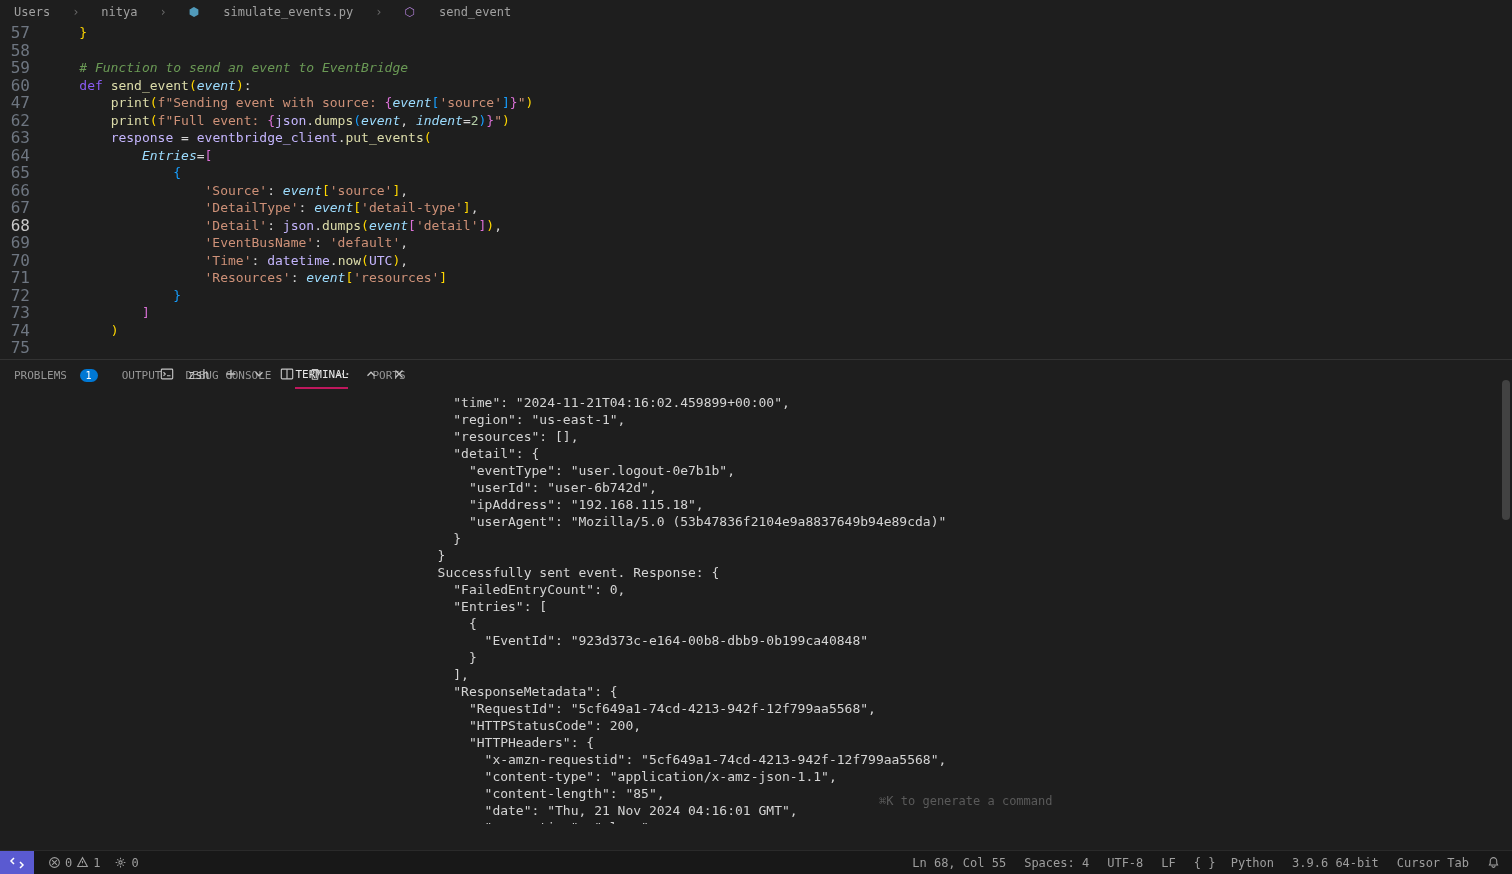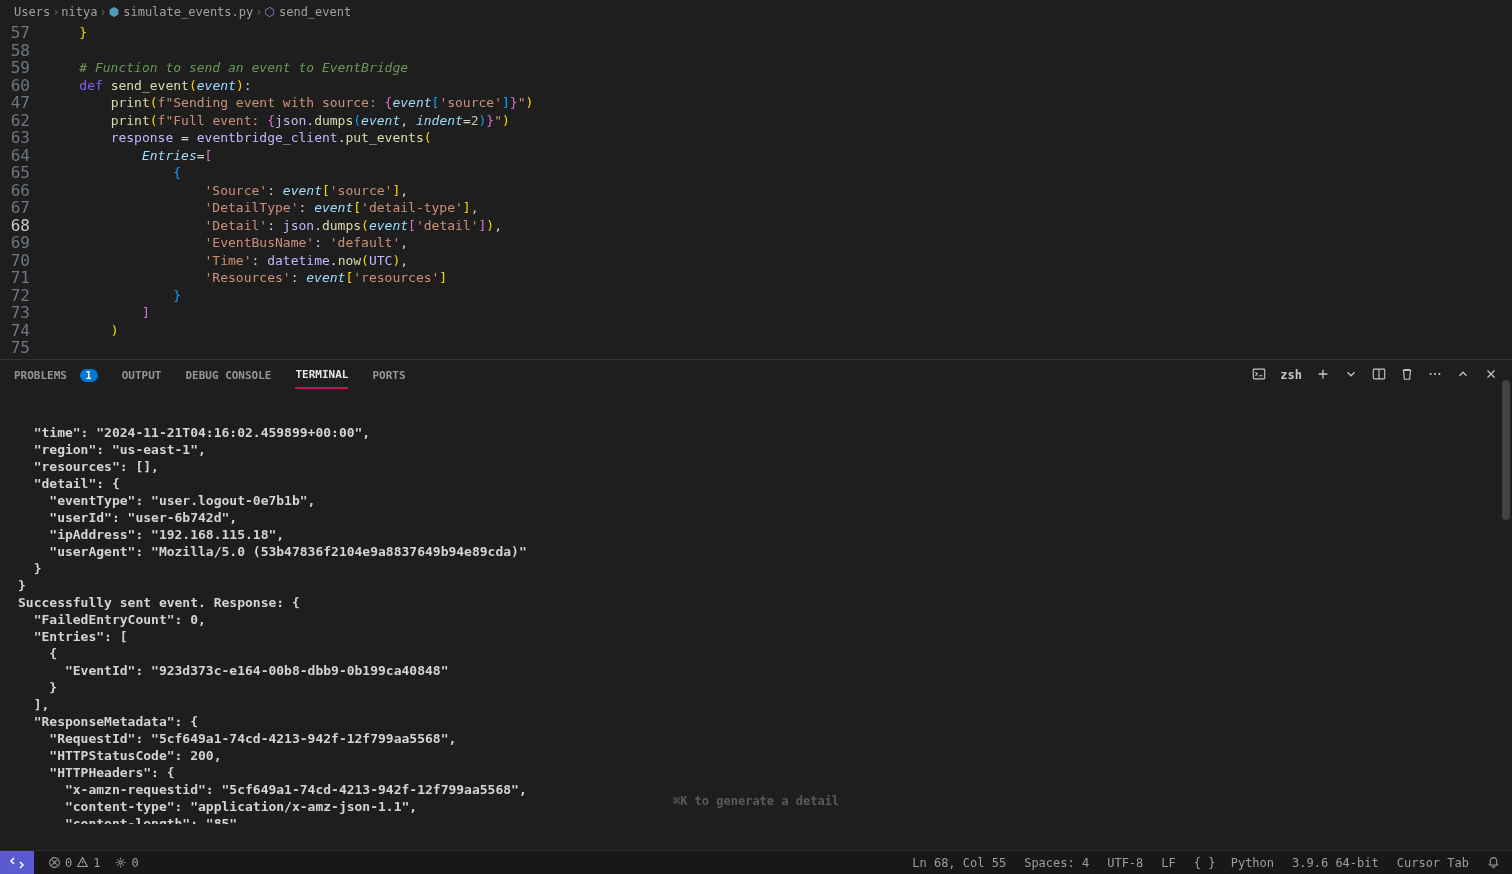--- a/index.html
+++ b/index.html
@@ -19,21 +19,21 @@
 }
 
 
 .breadcrumb {
   height: 24px;
   display: flex;
   align-items: center;
   padding: 0 14px;
   font-size: 12px;
   color: #a0a0a0;
-  gap: 0;
+  gap: 20px;
 }
 .breadcrumb-sep {
   color: #6a6a6a;
   margin: 0 2px;
 }
 .breadcrumb-item {
   color: #a0a0a0;
 }
 .breadcrumb-icon {
   color: #519aba;
@@ -86,22 +86,21 @@
 .var { color: #c4b5fd; }
 .bracket1 { color: #ffd700; }
 .bracket2 { color: #da70d6; }
 .bracket3 { color: #179fff; }
 
 
 .panel {
   height: 465px;
   border-top: 1px solid #333;
   display: flex;
-  flex-direction: column;
-  font-weight: bold;
+  flex-direction: row;
 }
 .panel-tabs {
   height: 30px;
   display: flex;
   align-items: center;
   padding: 0 14px;
   gap: 24px;
   font-size: 11px;
   color: #969696;
   position: relative;
@@ -349,21 +348,21 @@
       "x-amzn-requestid": "5cf649a1-74cd-4213-942f-12f799aa5568",
       "content-type": "application/x-amz-json-1.1",
       "content-length": "85",
       "date": "Thu, 21 Nov 2024 04:16:01 GMT",
       "connection": "close"
     },
     "RetryAttempts": 0
   }
 }</div>
     
-    <div class="terminal-hint">⌘K to generate a detail</div>
+    <div class="terminal-hint">⌘K to generate a command</div>
   </div>
 </div>
 
 <div class="status-bar">
   <div class="status-left">
     <div class="status-remote">
       <svg viewBox="0 0 16 16" width="16" height="16" fill="none" stroke="currentColor" stroke-width="1.5">
           <path d="M5 3l-3 3 3 3M11 7l3 3-3 3"></path>
         </svg>
     </div>

